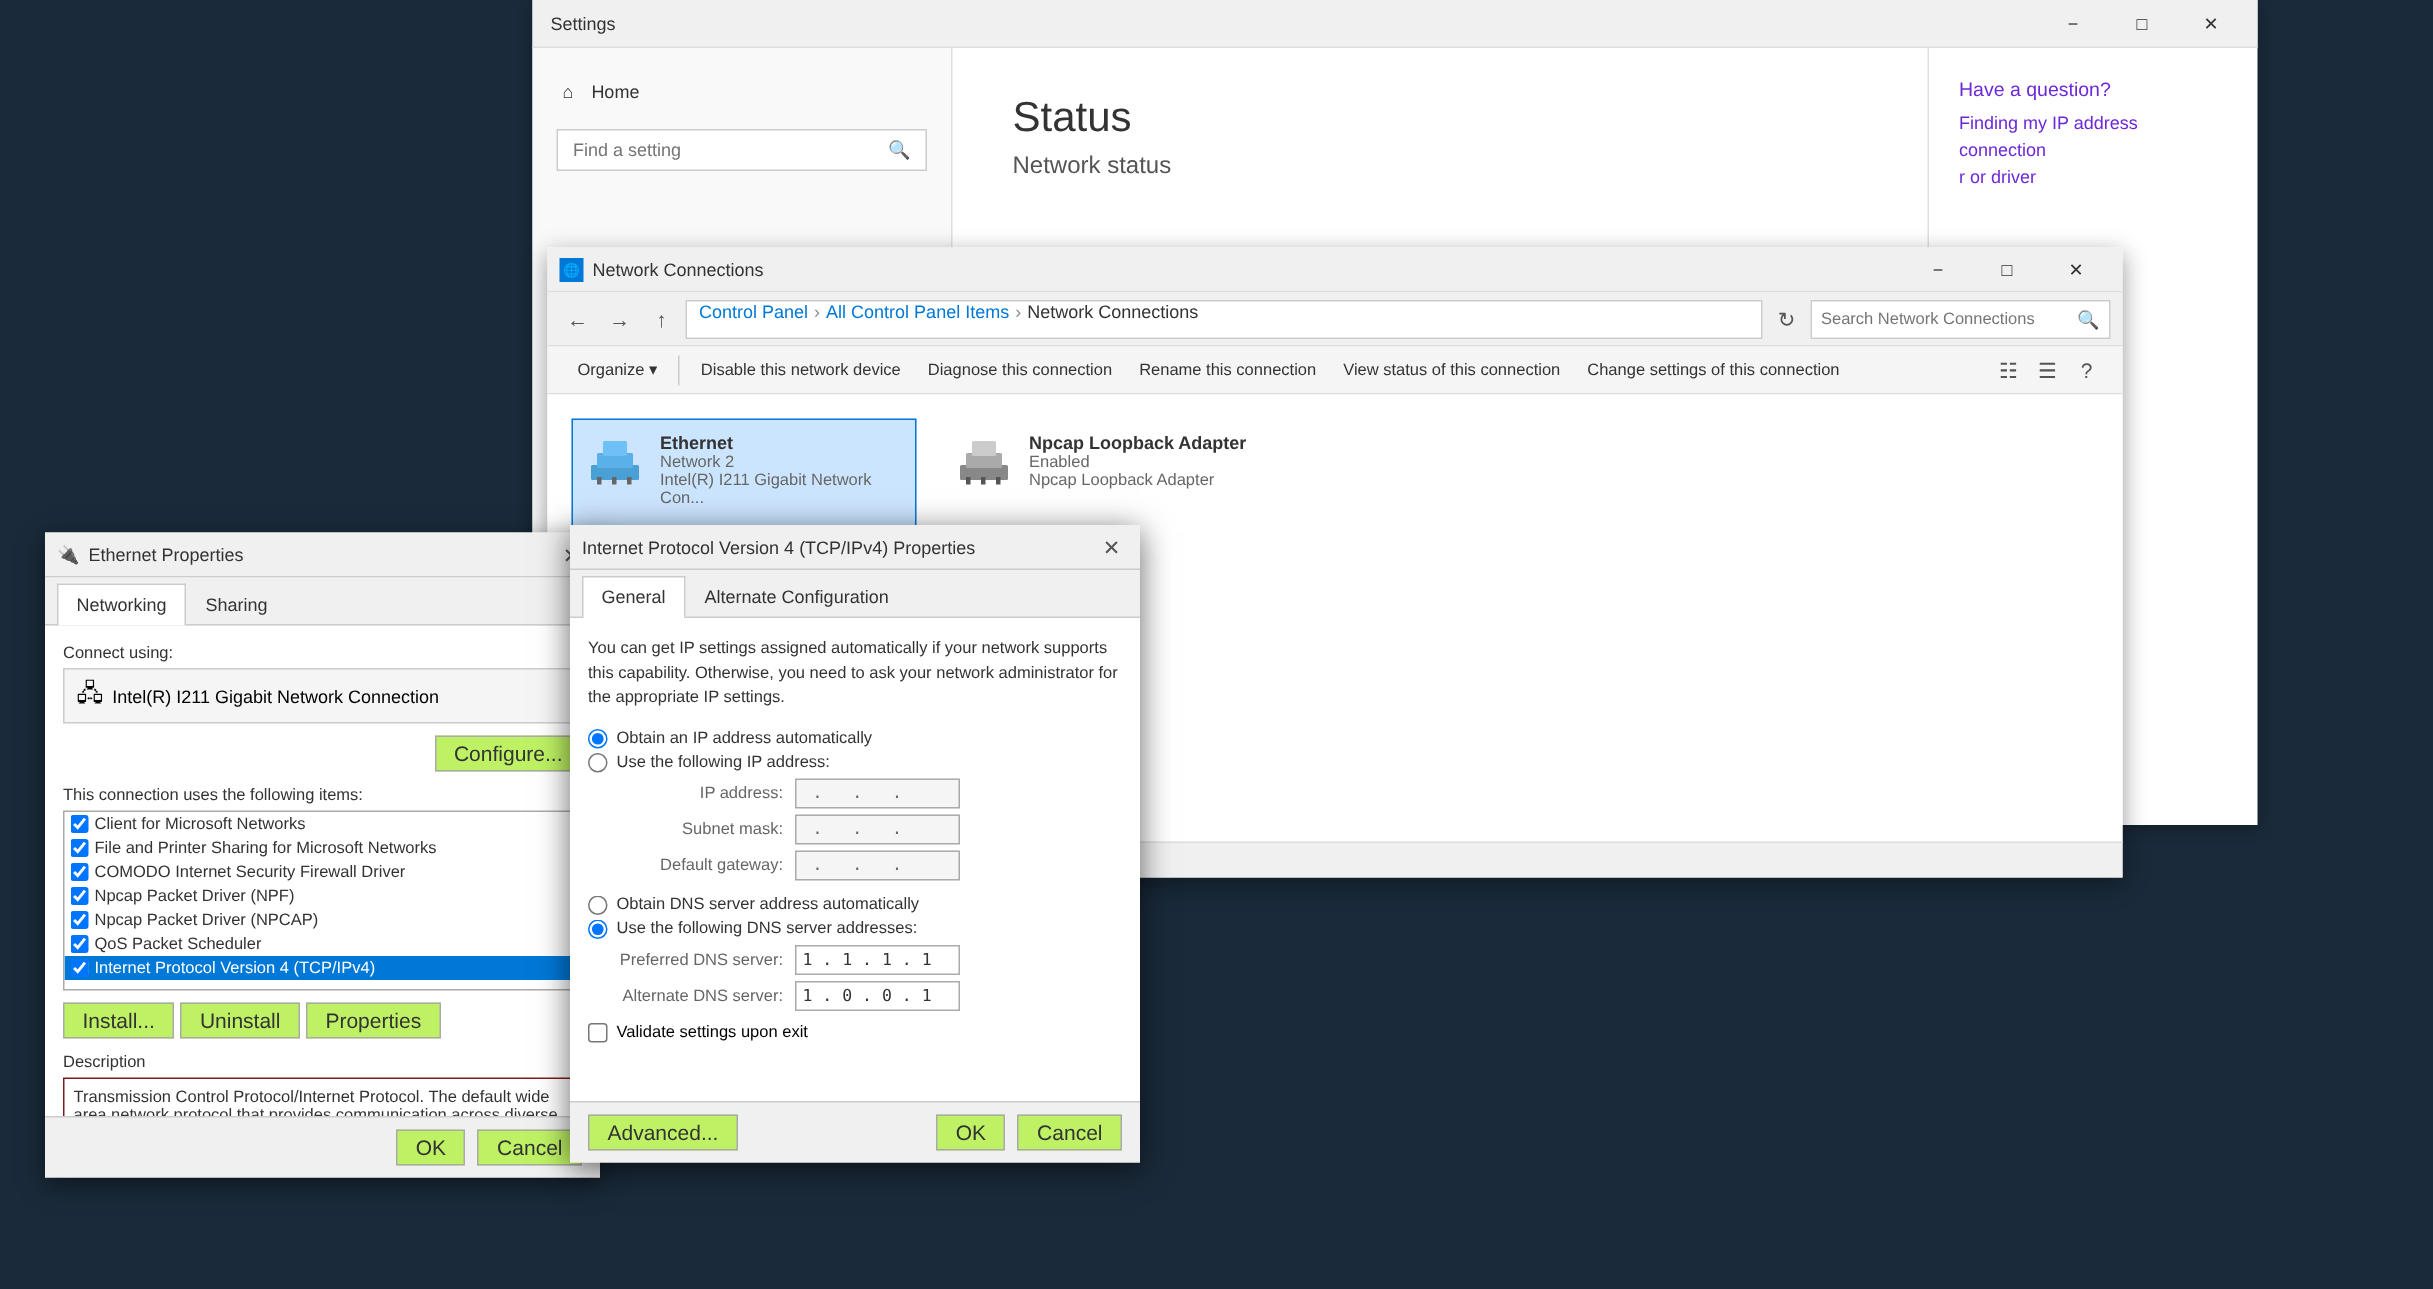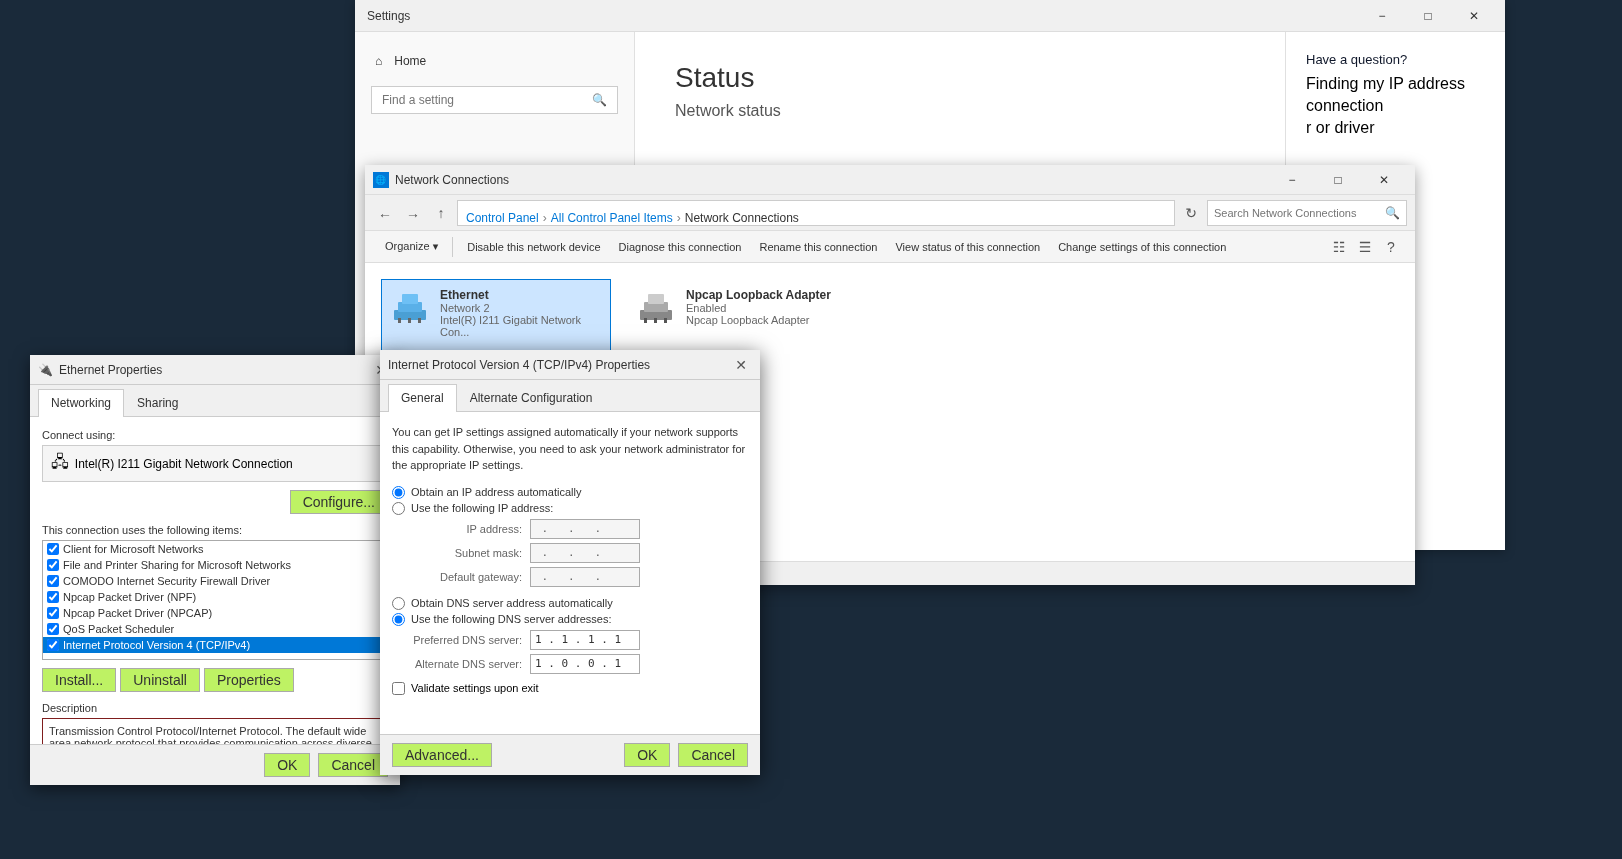--- a/index.html
+++ b/index.html
@@ -101,26 +101,26 @@
       font-size: 12px;
       background: transparent;
     }
     .settings-right-panel {
       width: 220px;
       padding: 20px;
       border-left: 1px solid #e0e0e0;
     }
     .have-question {
       font-size: 13px;
-      color: #0f172a;
+      color: #6d28d9;
       margin-bottom: 8px;
     }
     .link-text {
-      color: #000000;
-      font-size: 16px;
+      color: #6d28d9;
+      font-size: 12px;
       cursor: pointer;
       text-decoration: none;
       display: block;
       margin-bottom: 4px;
     }
 
     
     .netconn-window {
       position: absolute;
       top: 165px;
@@ -179,21 +179,21 @@
       background: transparent;
       cursor: pointer;
       font-size: 14px;
       color: #555;
       display: flex;
       align-items: center;
       justify-content: center;
     }
     .address-path {
       display: flex;
-      align-items: flex-end;
+      align-items: flex-start;
       flex: 1;
       background: #fff;
       border: 1px solid #ccc;
       height: 26px;
       padding: 0 8px;
       font-size: 12px;
       color: #333;
       gap: 4px;
     }
     .path-sep { color: #888; }

